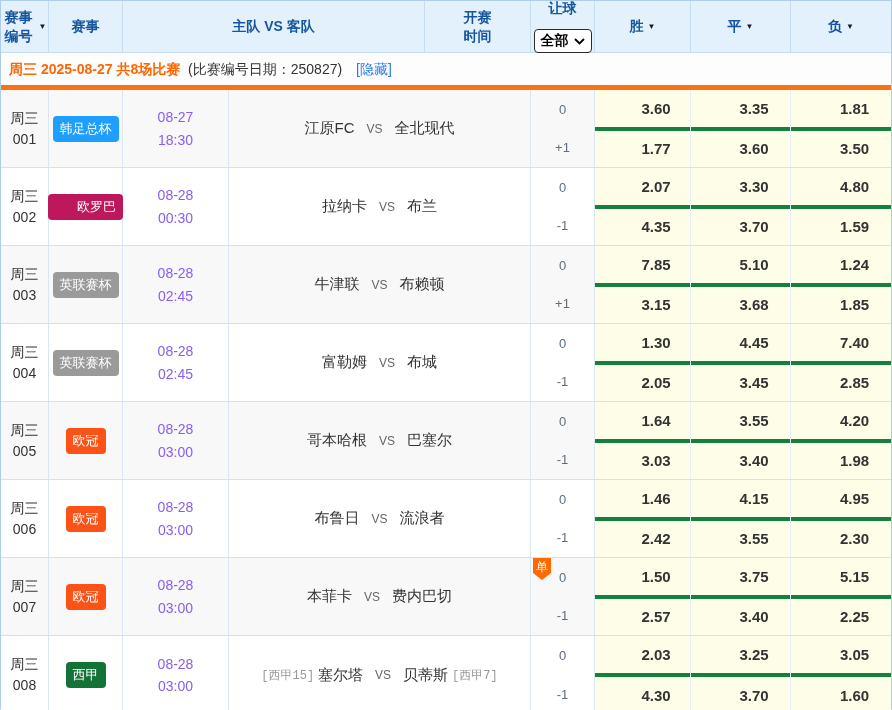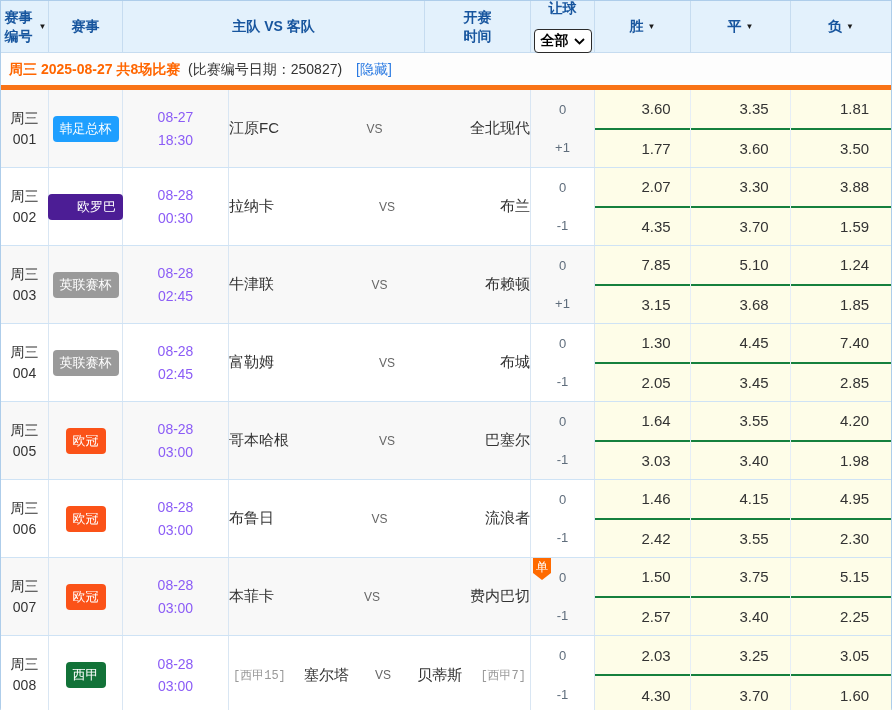--- a/index.html
+++ b/index.html
@@ -52,41 +52,41 @@
     display:flex; flex-direction:column; align-items:center; justify-content:center;
     background:#fff;
   }
   .match-row.odd .cell { background:#f8f8f8; }
   .cell-no div { font-size:14px; color:#333; line-height:1.5; text-align:center; }
   .league-badge {
     color:#fff; font-size:13px; padding:4px 7px; border-radius:4px;
     cursor:pointer; white-space:nowrap;
   }
   .cell-time div { font-size:14px; color:#8b5cf6; line-height:1.6; text-align:center; }
-  .cell-teams { flex-direction:row; cursor:pointer;justify-content:space-between; }
+  .cell-teams { flex-direction:row; cursor:pointer; }
   .team { font-size:15px; color:#333; }
   .vs { font-size:12px; color:#666; margin:0 12px; }
   .team-tag { font-size:12px; color:#999; margin:0 4px;font-family:Liberation Mono, monospace; }
 
   .cell-hc { position:relative; }
   .hc { flex:1; width:100%; display:flex; align-items:center; justify-content:center;
         font-size:13px; color:#5f6d7c; }
   .single-badge {
     position:absolute; top:0; left:2px; background:#ff6a00; color:#fff;
     font-size:12px; line-height:1; padding:3px 3px 7px;
     clip-path:polygon(0 0,100% 0,100% 68%,50% 100%,0 68%);
   }
 
   .odds-col { box-sizing:border-box; display:flex; flex-direction:column; border-right:1px solid #e6eef6; }
   .odds-col:last-child { border-right:none; }
   .odds-cell {
     flex:1; background:#fefde8; display:flex; align-items:center; justify-content:center;
-    font-weight:normal; font-size:15px; color:#333; cursor:pointer;padding-left:27px;
-  }
-  .odds-cell.second { border-top:2px solid #15803d; }
+    font-weight:bold; font-size:15px; color:#333; cursor:pointer;padding-left:27px;
+  }
+  .odds-cell.second { border-top:4px solid #15803d; }
 </style>
 </head>
 <body>
 
 <div class="table">
 
   <div class="thead">
     <div class="th w-no">
       <span class="wrap2">赛事编号</span>
       <span class="sort-arrow">▼</span>
@@ -167,21 +167,21 @@
       <div class="odds-cell second">3.50</div>
     </div>
   </div>
 
   <div class="match-row even">
     <div class="cell cell-no w-no">
       <div>周三</div>
       <div>002</div>
     </div>
     <div class="cell w-league">
-      <span class="league-badge" style="background: #4c1d95; padding-left: 29px;">欧罗巴</span>
+      <span class="league-badge" style="background: #be185d; padding-left: 29px;">欧罗巴</span>
     </div>
     <div class="cell cell-time w-time">
       <div>08-28</div>
       <div>00:30</div>
     </div>
     <div class="cell cell-teams w-teams">
 
       <span class="team">拉纳卡</span>
       <span class="vs">VS</span>
       <span class="team">布兰</span>
@@ -194,21 +194,21 @@
     </div>
     <div class="odds-col w-win">
       <div class="odds-cell">2.07</div>
       <div class="odds-cell second">4.35</div>
     </div>
     <div class="odds-col w-draw">
       <div class="odds-cell">3.30</div>
       <div class="odds-cell second">3.70</div>
     </div>
     <div class="odds-col w-lose">
-      <div class="odds-cell">3.88</div>
+      <div class="odds-cell">4.80</div>
       <div class="odds-cell second">1.59</div>
     </div>
   </div>
 
   <div class="match-row odd">
     <div class="cell cell-no w-no">
       <div>周三</div>
       <div>003</div>
     </div>
     <div class="cell w-league">

